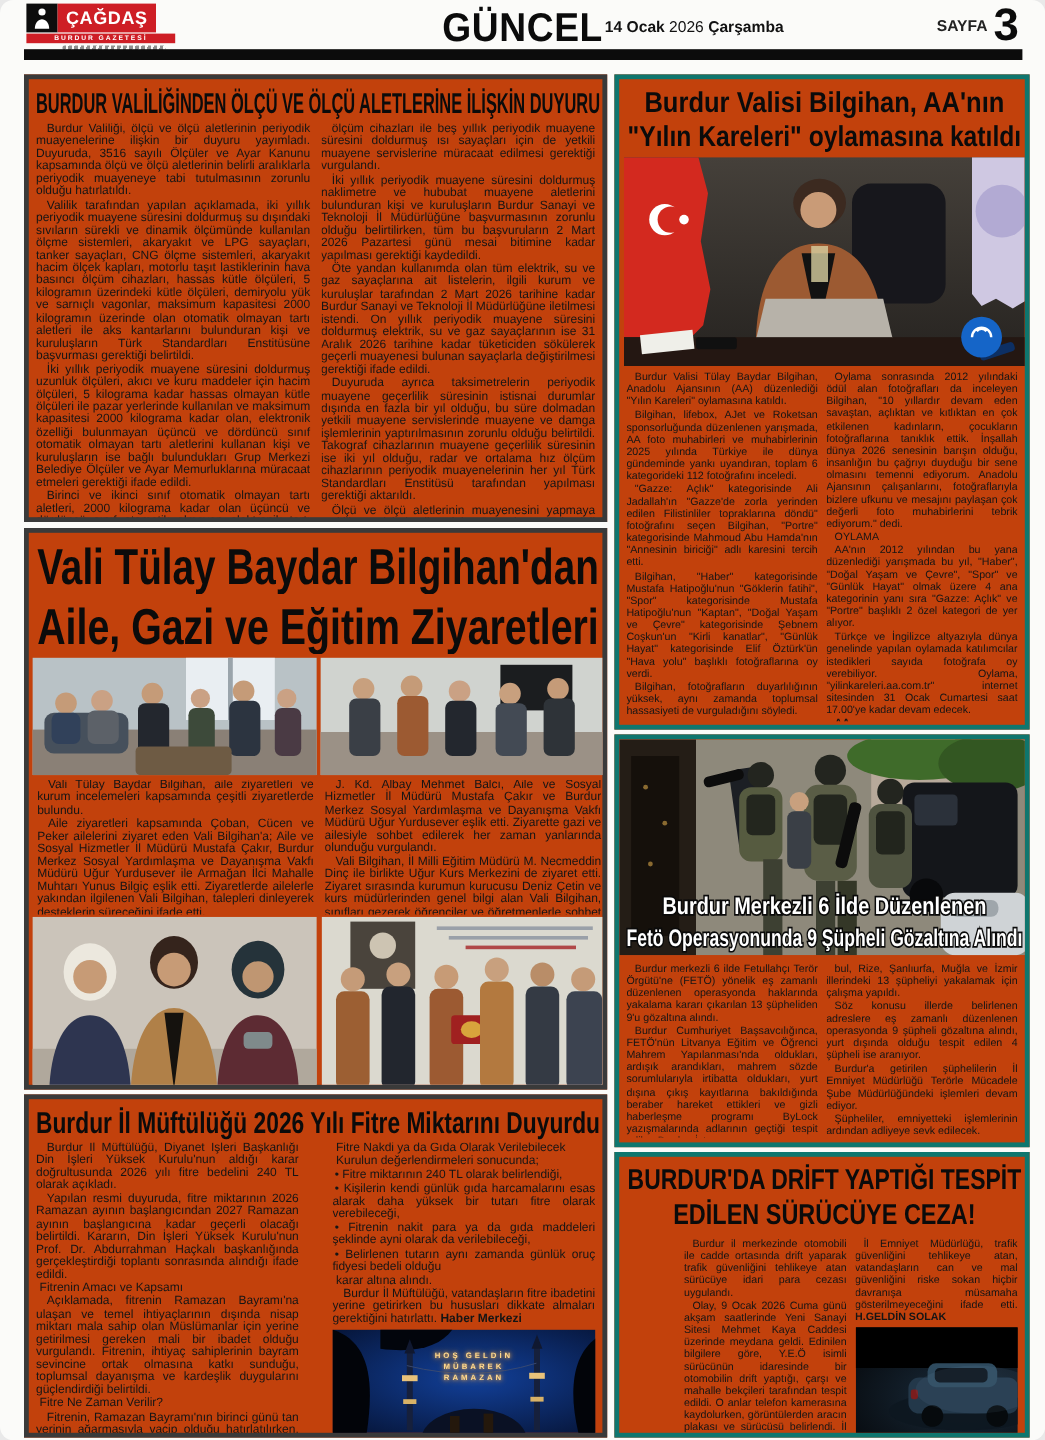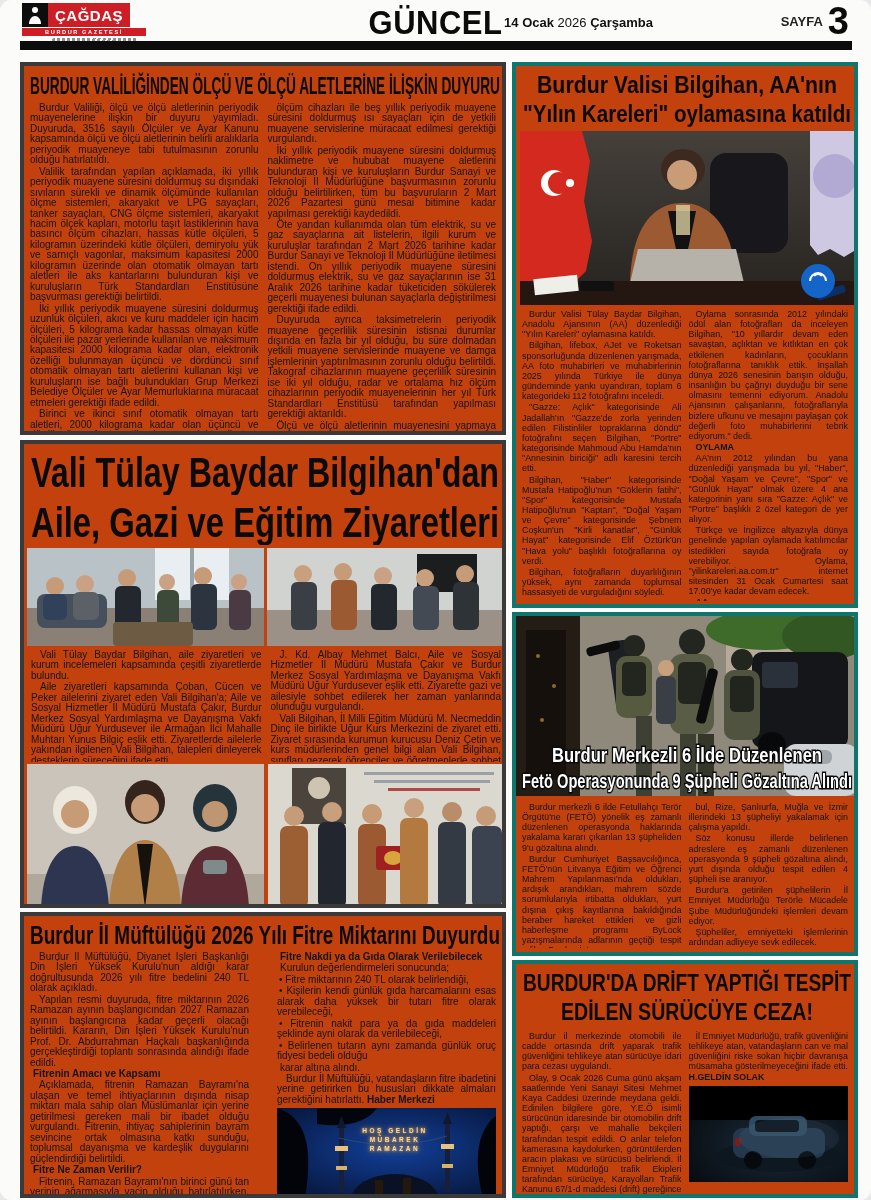--- a/index.html
+++ b/index.html
@@ -7,21 +7,21 @@
         font-family:"Liberation Sans",sans-serif;overflow:hidden;border-radius:11px;}
   .box{position:absolute;border:4px solid #0f766e;background:#c2410c;box-sizing:border-box;overflow:hidden;}
   .box.lt{border-color:#3a3a3a;}
   .hl{display:block;}
   .hl text{font-family:"Liberation Sans","DejaVu Sans",sans-serif;font-weight:bold;fill:#0b0b0b;}
   .hl text.wht{fill:#ffffff;stroke:#0a0a0a;stroke-width:3px;paint-order:stroke;font-weight:bold;}
   .cols{display:flex;gap:9px;box-sizing:border-box;overflow:hidden;}
   .col{flex:1;min-width:0;overflow:hidden;}
   .bp{margin:0 0 1px 0;text-indent:9px;text-align:justify;font-size:10px;line-height:10.45px;color:#151515;}
   .rt .bp{font-size:8.9px;line-height:10.15px;text-indent:7px;}
-  .sub{font-weight:bold;text-indent:3px;}
+  .sub{font-weight:normal;text-indent:3px;}
   .byl{font-weight:bold;}
   .photo{display:block;}
   
   #hdr{position:absolute;left:0;top:0;width:871px;height:41px;}
   #brand{position:absolute;left:22px;top:3px;width:150px;}
   #brand .row{display:flex;align-items:stretch;}
   #brand .emb{width:26px;height:24px;background:#0d0d0d;display:flex;align-items:center;justify-content:center;}
   #brand .nm{background:#ce1e25;color:#fff;font-weight:bold;font-size:15px;letter-spacing:.5px;
              padding:3px 7px 2px;display:flex;align-items:center;}
   #brand .strip{background:#ce1e25;color:#fff;font-weight:bold;font-size:5.6px;letter-spacing:1.6px;
@@ -368,21 +368,21 @@
     </div>
   </div>
 
   <div class="box rt" style="left:512px;top:960px;width:346px;height:238px;">
     <svg class="hl" width="334" height="29" viewBox="0 0 334 29" style="margin:4px 4px 0;">
       <text x="167" y="23" text-anchor="middle" font-size="24" textLength="328" lengthAdjust="spacingAndGlyphs">BURDUR'DA DRİFT YAPTIĞI TESPİT</text>
     </svg>
     <svg class="hl" width="334" height="30" viewBox="0 0 334 30" style="margin:0 4px 2px;">
       <text x="167" y="23" text-anchor="middle" font-size="24" textLength="252" lengthAdjust="spacingAndGlyphs">EDİLEN SÜRÜCÜYE CEZA!</text>
     </svg>
-    <div class="cols" style="padding:2px 6px 0;height:172px;gap:7px;">
+    <div class="cols" style="padding:2px 6px 0;height:172px;gap:7px;margin-left:48px;">
       <div class="col">
         <p class="bp">Burdur il merkezinde otomobili ile cadde ortasında drift yaparak trafik güvenliğini tehlikeye atan sürücüye idari para cezası uygulandı.</p>
         <p class="bp">Olay, 9 Ocak 2026 Cuma günü akşam saatlerinde Yeni Sanayi Sitesi Mehmet Kaya Caddesi üzerinde meydana geldi. Edinilen bilgilere göre, Y.E.Ö isimli sürücünün idaresinde bir otomobilin drift yaptığı, çarşı ve mahalle bekçileri tarafından tespit edildi. O anlar telefon kamerasına kaydolurken, görüntülerden aracın plakası ve sürücüsü belirlendi. İl Emniyet Müdürlüğü trafik Ekipleri tarafından sürücüye, Karayolları Trafik Kanunu 67/1-d maddesi (drift) gereğince trafik idari para cezası uygulandı.</p>
       </div>
       <div class="col">
         <p class="bp"><span>İl Emniyet Müdürlüğü, trafik güvenliğini tehlikeye atan, vatandaşların can ve mal güvenliğini riske sokan hiçbir davranışa müsamaha gösterilmeyeceğini ifade etti.</span> <b class="byl">H.GELDİN SOLAK</b></p>
         <svg class="photo" width="163" height="96" viewBox="0 0 163 96" style="margin-top:4px;">
           <defs>
               <radialGradient id="gNight" cx="0.55" cy="0.6" r="0.75">
                 <stop offset="0" stop-color="#1a2c3c"></stop>

